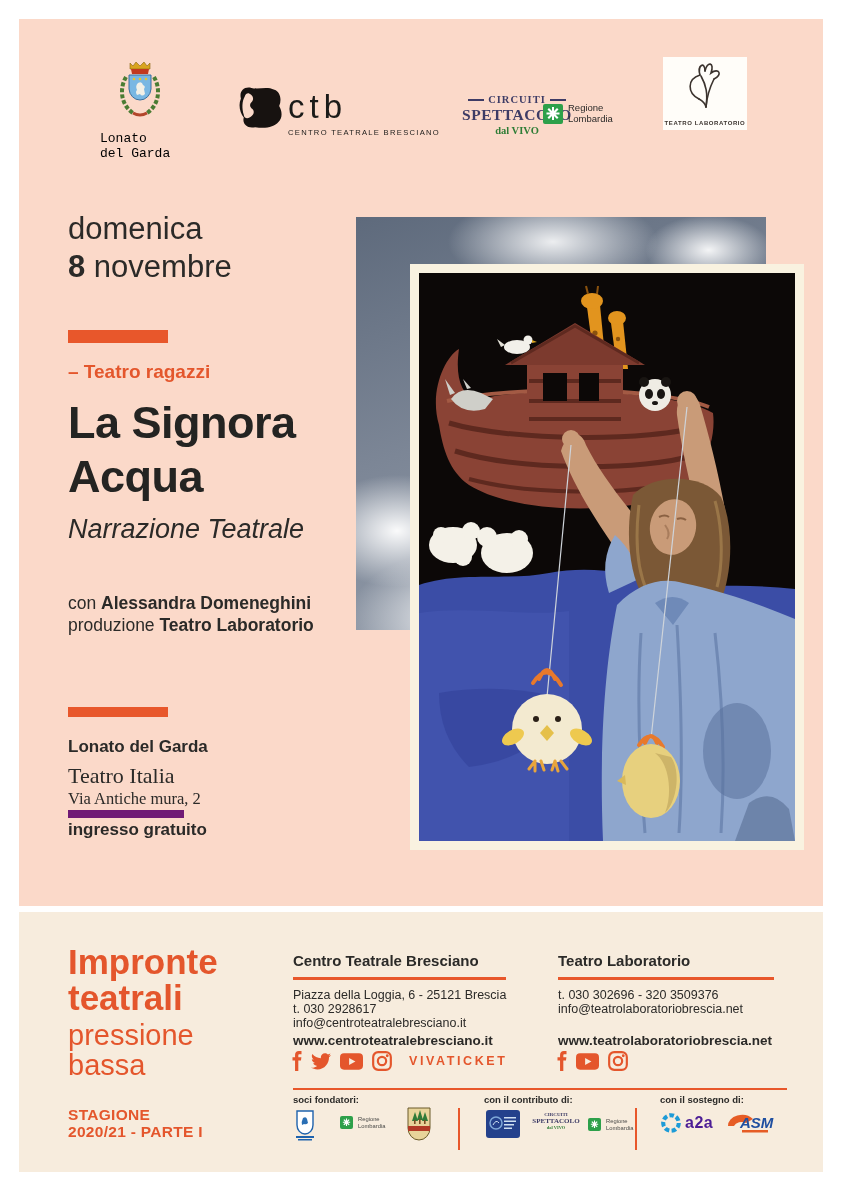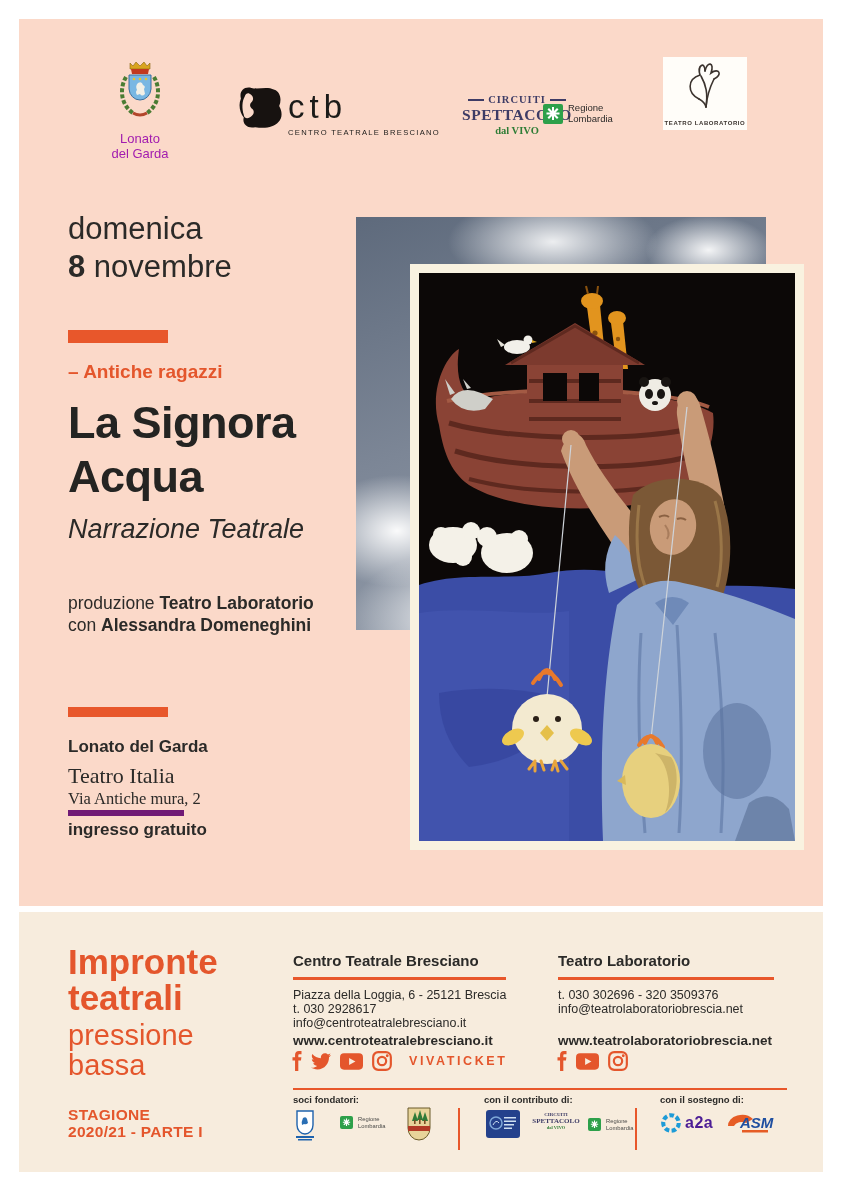--- a/index.html
+++ b/index.html
@@ -3,21 +3,21 @@
 <meta charset="utf-8">
 <style>
   html,body{margin:0;padding:0;background:#ffffff;width:842px;height:1191px;overflow:hidden;
     font-family:"Liberation Sans",sans-serif;-webkit-font-smoothing:antialiased;}
   .page{position:absolute;left:0;top:0;width:842px;height:1191px;background:#fff;}
   .abs{position:absolute;}
   .panel-pink{left:19px;top:19px;width:804px;height:887px;background:#fbd9c9;}
   .panel-cream{left:19px;top:912px;width:804px;height:260px;background:#f7ecdd;}
 
   
-  .lonato-caption{left:100px;top:131px;width:80px;text-align:center;font-size:13px;line-height:15px;color:#a21caf;}
+  .lonato-caption{left:100px;top:131px;width:80px;font-size:13px;line-height:15px;color:#000000;font-family:Liberation Mono, monospace;}
   .ctb-wordmark{left:288px;top:88px;font-size:33px;letter-spacing:5px;color:#1b1b19;}
   .ctb-caption{left:288px;top:128px;font-size:7.6px;letter-spacing:1.3px;color:#1b1b19;}
   .circuiti{left:455px;top:94px;width:124px;text-align:center;font-family:"Liberation Serif",serif;color:#3e3c66;}
   .circuiti .l1{font-size:10.5px;font-weight:bold;letter-spacing:1px;display:flex;align-items:center;justify-content:center;gap:4px;}
   .circuiti .l1::before,.circuiti .l1::after{content:"";display:block;width:16px;height:2px;background:#3e3c66;}
   .circuiti .l2{font-size:15.5px;font-weight:bold;letter-spacing:.5px;margin-top:1px;}
   .circuiti .l3{font-size:10.5px;font-weight:bold;color:#2f7d36;margin-top:1px;}
   .circuiti-sm{width:56px;text-align:center;font-family:"Liberation Serif",serif;color:#3e3c66;}
   .circuiti-sm .l1{font-size:5px;font-weight:bold;}
   .circuiti-sm .l2{font-size:7px;font-weight:bold;}
@@ -37,21 +37,21 @@
   .bar{background:#e8572b;}
   .bar1{left:68px;top:330px;width:100px;height:13px;}
   .bar2{left:68px;top:707px;width:100px;height:10px;}
   .genre{left:68px;top:361px;font-size:19px;font-weight:bold;color:#e4562c;}
   .title{left:68px;top:396px;font-size:45px;line-height:54px;font-weight:bold;color:#242422;letter-spacing:-.5px;}
   .subtitle{left:68px;top:514px;font-size:27px;font-style:italic;color:#2b2a28;}
   .credits{left:68px;top:592px;font-size:17.5px;line-height:22px;color:#2b2a28;}
   .venue-city{left:68px;top:737px;font-size:17px;font-weight:bold;color:#2b2a28;}
   .venue-name{left:68px;top:763px;font-size:22px;font-family:"Liberation Serif",serif;color:#2b2a28;}
   .venue-street{left:68px;top:789px;font-size:16.5px;font-family:"Liberation Serif",serif;color:#2b2a28;}
-  .venue-street .u{border-bottom:6px solid #701a75;padding-bottom:2px;}
+  .venue-street .u{border-bottom:8px solid #701a75;padding-bottom:2px;}
   .admission{left:68px;top:820px;font-size:17px;font-weight:bold;color:#2b2a28;}
 
   
   .sky{left:356px;top:217px;width:410px;height:413px;
     background:
       radial-gradient(90px 50px at 86% 8%, rgba(255,255,255,.92), rgba(255,255,255,0) 70%),
       radial-gradient(150px 66px at 48% 6%, rgba(255,255,255,.88), rgba(255,255,255,0) 70%),
       radial-gradient(120px 80px at 10% 76%, rgba(255,255,255,.96), rgba(255,255,255,0) 70%),
       radial-gradient(170px 95px at 28% 97%, rgba(255,255,255,.97), rgba(255,255,255,0) 72%),
       radial-gradient(110px 60px at 72% 42%, rgba(255,255,255,.30), rgba(255,255,255,0) 70%),
@@ -137,31 +137,31 @@
     </svg>
     <span class="tl-caption">TEATRO LABORATORIO</span>
   </div>
 
   <div class="abs datetime">
     <div>domenica</div>
     <div><b>8</b><span> novembre</span></div>
   </div>
 
   <div class="abs bar bar1"></div>
-  <div class="abs genre">– Antiche ragazzi</div>
+  <div class="abs genre">– Teatro ragazzi</div>
 
   <div class="abs subtitle">Narrazione Teatrale</div>
   <div class="abs title">
     <div>La Signora</div>
     <div>Acqua</div>
   </div>
 
   <div class="abs credits">
+    <div><span>con </span><b>Alessandra Domeneghini</b></div>
     <div><span>produzione </span><b>Teatro Laboratorio</b></div>
-    <div><span>con </span><b>Alessandra Domeneghini</b></div>
   </div>
 
   <div class="abs bar bar2"></div>
   <div class="abs venue-city">Lonato del Garda</div>
   <div class="abs venue-name">Teatro Italia</div>
   <div class="abs venue-street">
     <span class="u">Via Antiche mura</span><span>, 2</span>
   </div>
   <div class="abs admission">ingresso gratuito</div>
 

